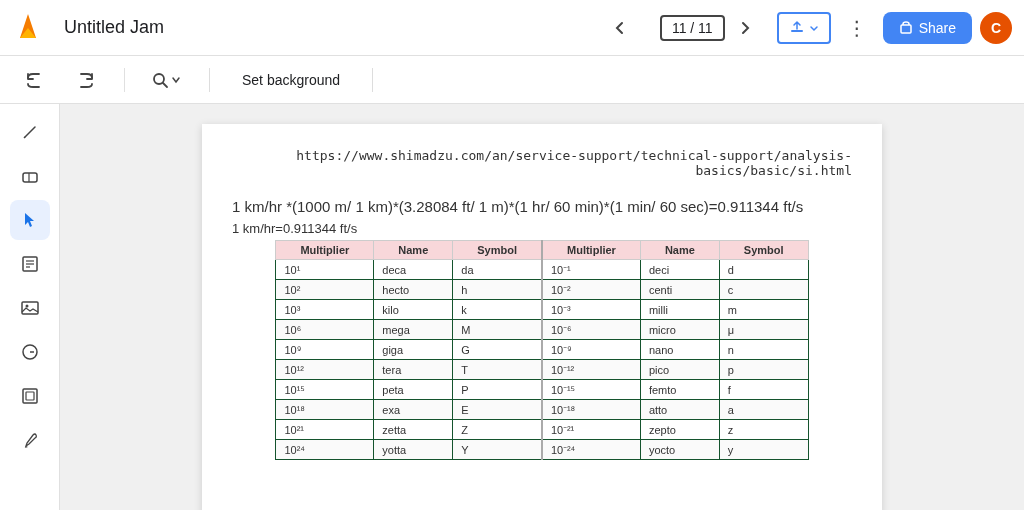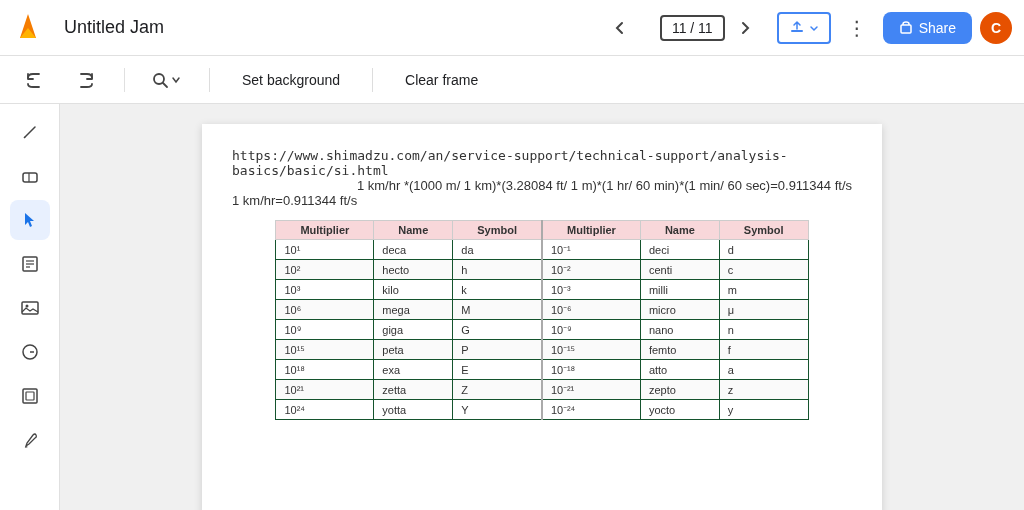--- a/index.html
+++ b/index.html
@@ -154,36 +154,36 @@
       overflow: auto;
     }
     .frame {
       background: #fff;
       width: 680px;
       min-height: 390px;
       padding: 24px 30px;
       box-shadow: 0 2px 8px rgba(0,0,0,0.15);
     }
     .frame-url {
-      text-align: left;
-      font-size: 13px;
-      color: #333;
-      margin-bottom: 0;
-      font-family: monospace;
-    }
-    .frame-equation {
       text-align: right;
       font-size: 13px;
       color: #333;
-      margin-bottom: 0;
+      margin-bottom: 20px;
+      font-family: monospace;
+    }
+    .frame-equation {
+      text-align: left;
+      font-size: 15px;
+      color: #333;
+      margin-bottom: 6px;
     }
     .frame-result {
       font-size: 13px;
       color: #333;
-      margin-bottom: 12px;
+      margin-bottom: 4px;
     }
     .table-container {
       display: flex;
       justify-content: center;
     }
     .si-table {
       border-collapse: collapse;
       font-size: 11px;
       color: #333;
     }
@@ -274,21 +274,20 @@
         <circle cx="8" cy="8" r="5" stroke="#444" stroke-width="1.8" fill="none"></circle>
         <line x1="12" y1="12" x2="16" y2="16" stroke="#444" stroke-width="1.8" stroke-linecap="round"></line>
       </svg>
     <svg width="10" height="10" viewBox="0 0 10 10">
         <path d="M2 3 L5 7 L8 3" stroke="#444" stroke-width="1.5" fill="none" stroke-linecap="round"></path>
       </svg>
   </button>
   <div class="toolbar-sep"></div>
   <button class="toolbar-text-btn">Set background</button>
   <div class="toolbar-sep"></div>
-  <button class="toolbar-text-btn">Clear frame</button>
 </div>
 
 <div class="main-area">
 
   <div class="sidebar">
     <button class="sidebar-tool">
       <svg width="20" height="20" viewBox="0 0 20 20">
           <path d="M4 16 L8 12 L14 6 Q16 4 14 6 L8 12 Z" stroke="#444" stroke-width="1.5" fill="none"></path>
           <path d="M4 16 L6 15 L5 14 Z" fill="#444"></path>
         </svg>
@@ -391,20 +390,28 @@
               </tr>
               <tr>
                 <td>10⁹</td>
                 <td>giga</td>
                 <td>G</td>
                 <td class="col-divider">10⁻⁹</td>
                 <td>nano</td>
                 <td>n</td>
               </tr>
               <tr>
+                <td>10¹²</td>
+                <td>tera</td>
+                <td>T</td>
+                <td class="col-divider">10⁻¹²</td>
+                <td>pico</td>
+                <td>p</td>
+              </tr>
+              <tr>
                 <td>10¹⁵</td>
                 <td>peta</td>
                 <td>P</td>
                 <td class="col-divider">10⁻¹⁵</td>
                 <td>femto</td>
                 <td>f</td>
               </tr>
               <tr>
                 <td>10¹⁸</td>
                 <td>exa</td>

